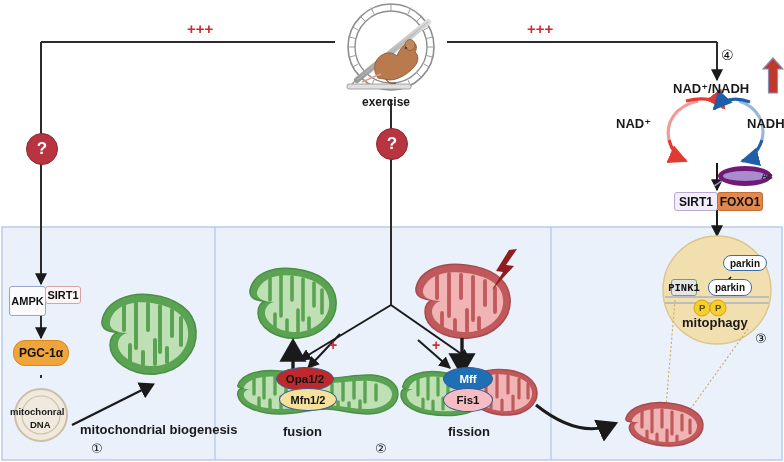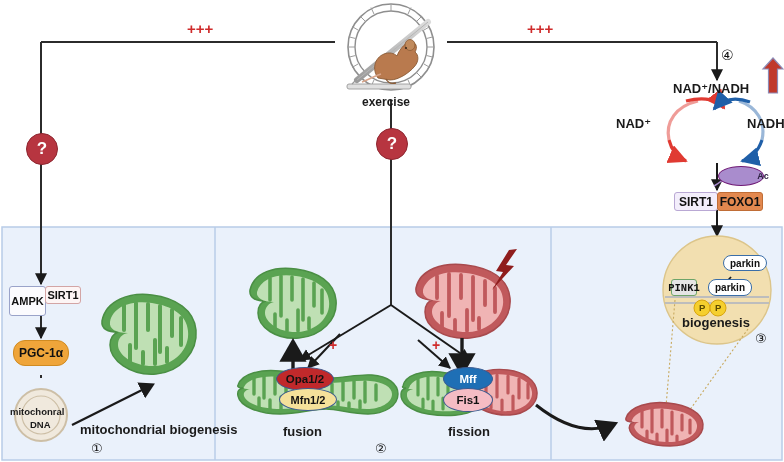--- a/index.html
+++ b/index.html
@@ -316,21 +316,21 @@
 
 <div class="htxt" style="left:673px;top:81px;font-size:13px;">NAD⁺/NADH</div>
 <div class="htxt" style="left:616px;top:116px;font-size:13px;">NAD⁺</div>
 <div class="htxt" style="left:747px;top:116px;font-size:13px;">NADH</div>
 
 <div class="chip" style="left:674px;top:192px;width:44px;height:19px;background:#f3eefb;
             border:1px solid #b9a8d4;border-radius:3px;font-size:12px;color:#111;">SIRT1</div>
 <div class="chip" style="left:717px;top:192px;width:46px;height:19px;background:#e2884f;
             border:1px solid #c06d36;border-radius:3px;font-size:12px;color:#111;">FOXO1</div>
 <div class="chip" style="left:718px;top:166px;width:20px;height:20px;background:#a98ccd;
-            border:1px solid #701a75;border-radius:50%;font-size:9px;color:#2b2140;padding-left:44px;">Ac</div>
+            border:5px solid #701a75;border-radius:50%;font-size:9px;color:#2b2140;padding-left:44px;">Ac</div>
 
 <div class="chip" style="left:9px;top:286px;width:37px;height:30px;background:#fbfbfe;
             border:1px solid #9aa3c9;border-radius:3px;font-size:11px;color:#111;">AMPK</div>
 <div class="chip" style="left:45px;top:286px;width:36px;height:18px;background:#fdf5f5;
             border:1px solid #d3a5a5;border-radius:3px;font-size:11px;color:#111;">SIRT1</div>
 <div class="chip" style="left:13px;top:340px;width:56px;height:26px;background:#efa53a;
             border:1px solid #d08b22;border-radius:12px;font-size:12px;color:#111;">PGC-1α</div>
 
 <div class="htxt" style="left:10px;top:406px;font-size:9.5px;">mitochonral</div>
 <div class="htxt" style="left:30px;top:419px;font-size:9.5px;">DNA</div>
@@ -358,16 +358,16 @@
 <div class="chip" style="left:723px;top:255px;width:44px;height:16px;background:#ffffff;
             border:1.4px solid #3b6ea8;border-radius:8px;font-size:10px;color:#111;">parkin</div>
 <div class="chip" style="left:671px;top:279px;width:26px;height:17px;background:#e5e5e5;
             border:1.2px solid #6ea469;border-radius:3px;font-size:10.5px;color:#111;font-family:Liberation Mono, monospace;">PINK1</div>
 <div class="chip" style="left:708px;top:279px;width:44px;height:17px;background:#ffffff;
             border:1.4px solid #3b6ea8;border-radius:8px;font-size:10px;color:#111;">parkin</div>
 
 <div class="htxt" style="left:699px;top:302px;font-size:9.5px;color:#5b4a00;">P</div>
 <div class="htxt" style="left:715px;top:302px;font-size:9.5px;color:#5b4a00;">P</div>
 
-<div class="htxt" style="left:682px;top:315px;font-size:13px;">biogenesis</div>
+<div class="htxt" style="left:682px;top:315px;font-size:13px;">mitophagy</div>
 <div class="panelnum" style="left:755px;top:331px;">③</div>
 
 </div>
 
 </body></html>

